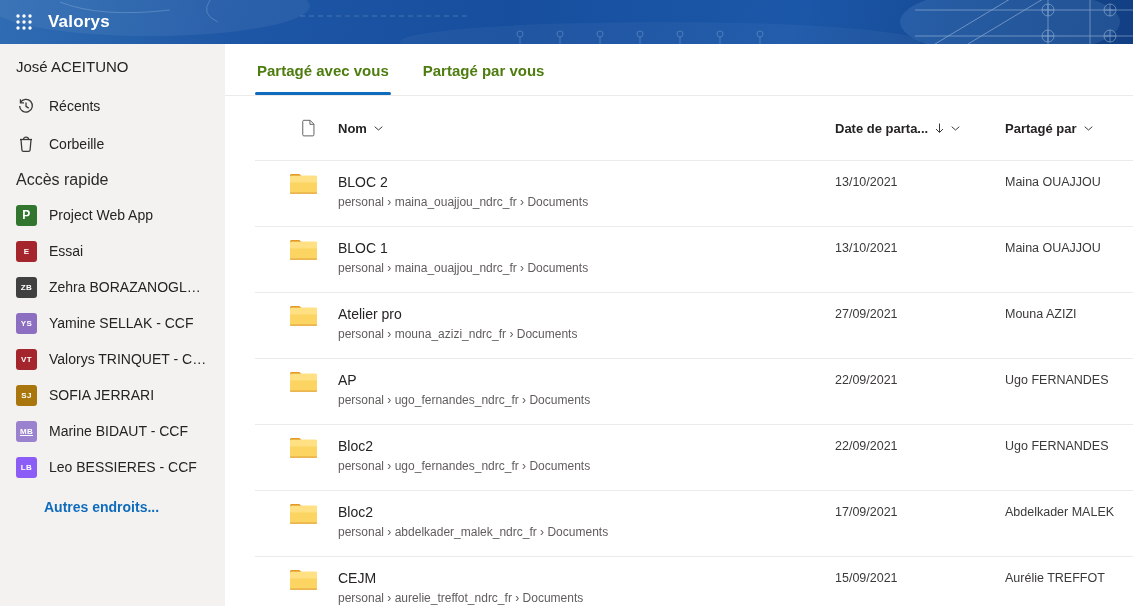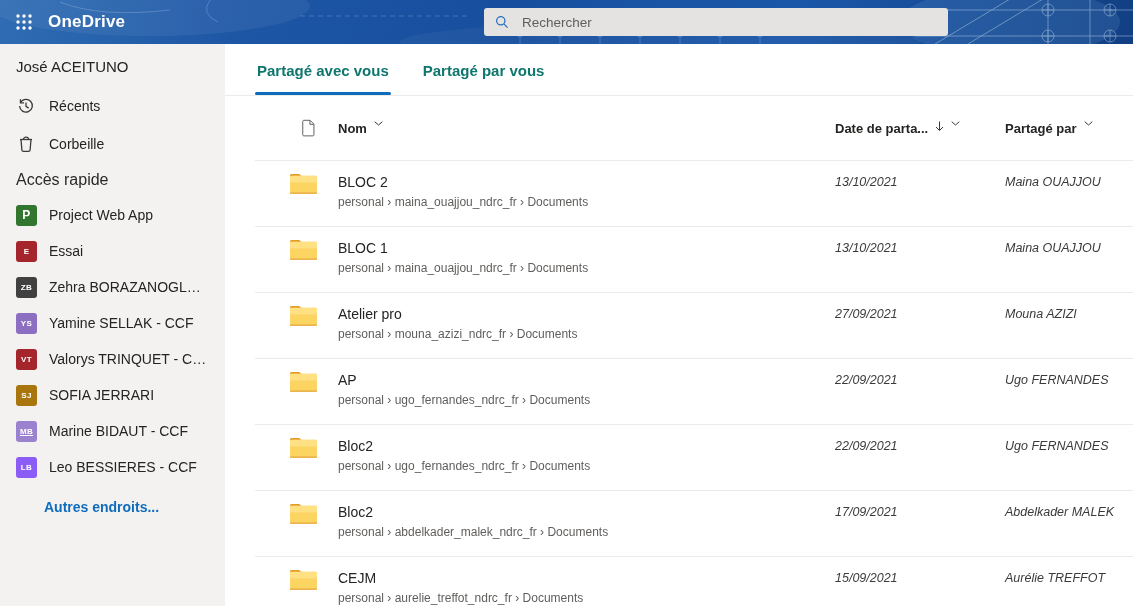--- a/index.html
+++ b/index.html
@@ -62,39 +62,39 @@
   .qa-avatar.big{font-size:12px;}
   .qa-label{overflow:hidden;text-overflow:ellipsis;}
   .more-link{margin:14px 16px 0 44px;color:#0f6cbd;font-size:14px;font-weight:600;cursor:pointer;}
 
   
   .main{position:absolute;top:44px;left:225px;right:0;bottom:0;background:#fff;overflow:hidden;}
   .tabs{
     display:flex;gap:30px;align-items:flex-end;height:52px;box-sizing:border-box;
     padding-left:30px;border-bottom:1px solid #edebe9;
   }
-  .tab{position:relative;padding:0 2px 16px;font-size:15px;font-weight:600;color:#0f766e;cursor:pointer;}
+  .tab{position:relative;padding:0 2px 16px;font-size:15px;font-weight:600;color:#4d7c0f;cursor:pointer;}
   .tab.active::after{
     content:"";position:absolute;left:0;right:0;bottom:0;height:3px;
     background:#0f6cbd;border-radius:2px;
   }
   .table{margin-left:30px;}
   .thead,.trow{
     display:grid;grid-template-columns:83px 1fr 170px 128px;
   }
   .thead{height:64px;align-items:center;border-bottom:1px solid #edebe9;
     font-size:13px;font-weight:600;color:#252423;}
-  .th{display:flex;gap:7px;cursor:pointer;}
+  .th{display:flex;align-items:center;gap:7px;cursor:pointer;}
   .thead .cell-icon{padding-left:46px;}
   .trow{height:65px;border-bottom:1px solid #edebe9;cursor:pointer;}
   .trow .cell-icon{padding:10px 0 0 33px;}
   .cell-name{padding-top:12px;min-width:0;}
   .fname{font-size:14px;color:#252423;line-height:18px;}
   .fpath{font-size:12px;color:#605e5c;line-height:16px;margin-top:3px;white-space:nowrap;}
-  .cell-date,.cell-by{padding-top:13px;font-size:12.5px;color:#3b3a39;line-height:16px;font-style:italic;}
+  .cell-date,.cell-by{padding-top:13px;font-size:12.5px;color:#3b3a39;line-height:16px;}
   svg{display:block;}
 </style>
 </head>
 <body>
 
 <div class="app">
 
   <header class="banner">
     <svg class="bp" viewBox="0 0 1133 44" preserveAspectRatio="none">
       <ellipse cx="150" cy="6" rx="160" ry="30" fill="#ffffff" opacity="0.06"></ellipse>
@@ -145,29 +145,22 @@
             <circle cx="15" cy="3" r="1.7"></circle>
           <circle cx="3" cy="9" r="1.7"></circle>
             <circle cx="9" cy="9" r="1.7"></circle>
             <circle cx="15" cy="9" r="1.7"></circle>
           <circle cx="3" cy="15" r="1.7"></circle>
             <circle cx="9" cy="15" r="1.7"></circle>
             <circle cx="15" cy="15" r="1.7"></circle>
         </g>
       </svg>
     </button>
-    <div class="brand">OneDrive</div>
-
-    <div class="searchbox">
-      <svg width="16" height="16" viewBox="0 0 20 20" fill="none" stroke="#2970c0" stroke-width="1.6">
-        <circle cx="8.5" cy="8.5" r="5.2"></circle>
-          <path d="M12.6 12.6 L17 17"></path>
-      </svg>
-      <input type="text" placeholder="Rechercher" style="">
-    </div>
+    <div class="brand">Valorys</div>
+
   </header>
 
   <aside class="sidebar">
     <div class="user">José ACEITUNO</div>
 
     <nav class="nav">
       <div class="nav-item">
         <span class="nicon">
           <svg width="20" height="20" viewBox="0 0 20 20" fill="none" stroke="#3b3a39" stroke-width="1.3">
             <path d="M4.4 6.6 A6.4 6.4 0 1 1 3.6 10"></path>

